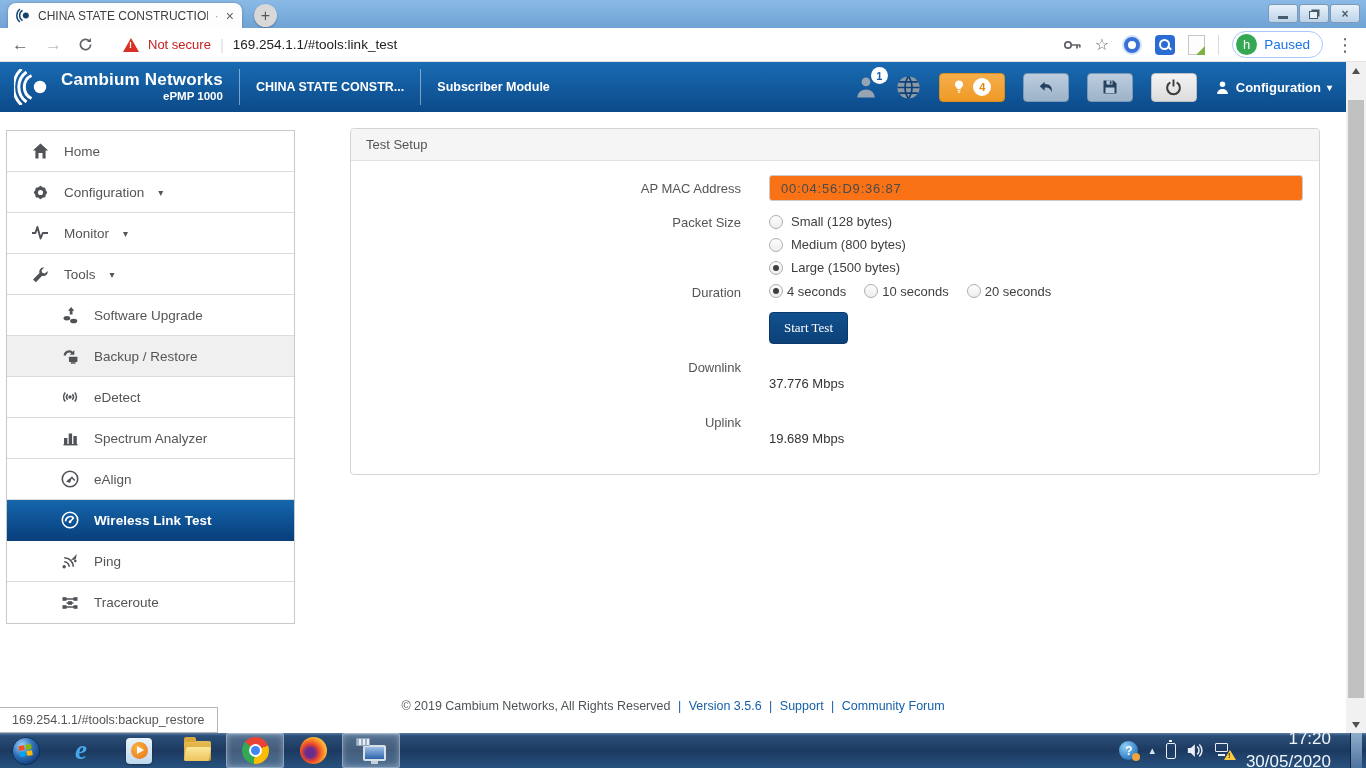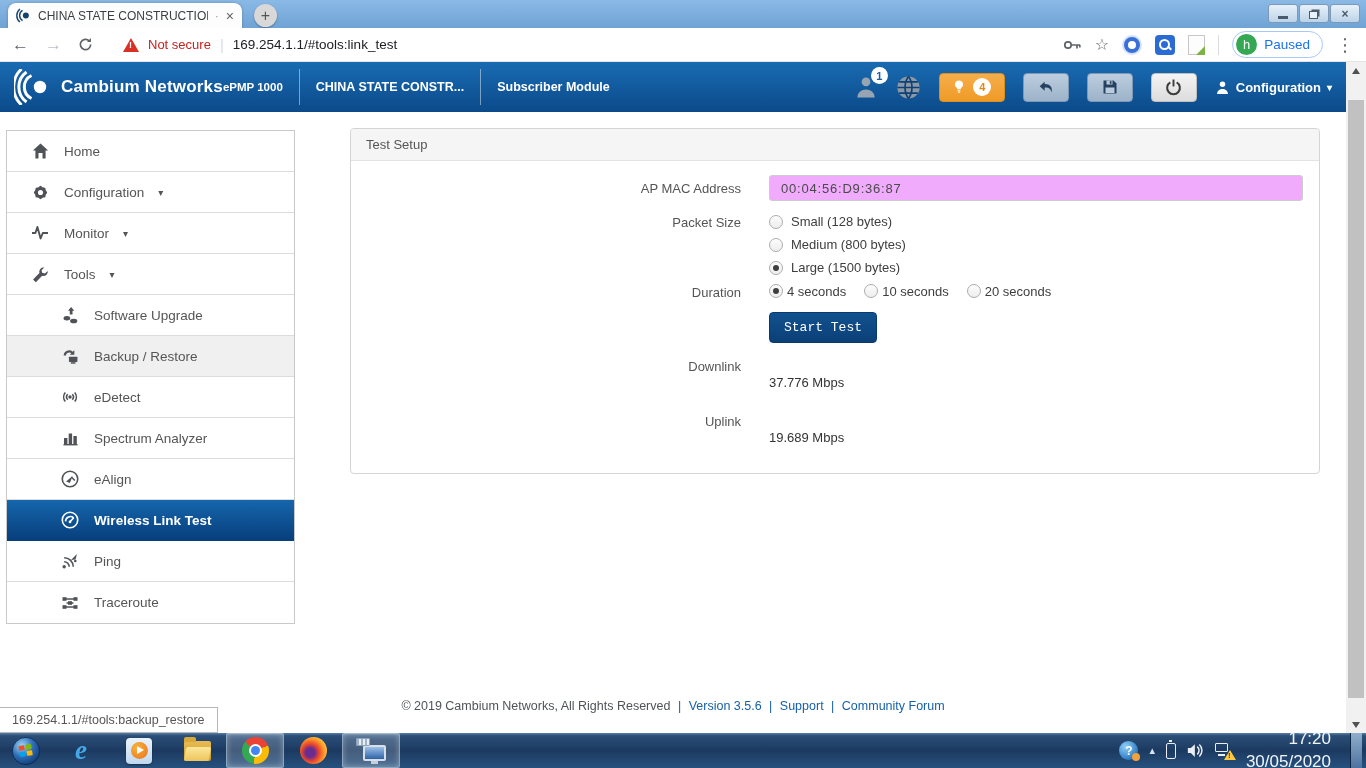--- a/index.html
+++ b/index.html
@@ -55,21 +55,21 @@
   .chrome-sep { width:1px; height:20px; background:#DADCE0; }
   .profile-pill { display:flex; align-items:center; gap:7px; border:1.5px solid #A8C7FA; border-radius:14px;
     padding:2px 12px 2px 3px; }
   .avatar { width:21px; height:21px; border-radius:50%; background:#34A853; color:#fff; font-size:13px;
     display:flex; align-items:center; justify-content:center; }
   .paused-label { color:#1A73E8; font-size:13.5px; }
   
   .navbar { position:absolute; left:0; top:62px; width:1346px; height:50px; color:#fff;
     background:linear-gradient(#1A6BB2,#0B4A8A); display:flex; align-items:center; padding:0 14px; }
   .brand-wrap { display:flex; align-items:center; gap:9px; }
-  .brand-text { display:flex; flex-direction:row; align-items:center; line-height:1.1; }
+  .brand-text { display:flex; flex-direction:column; align-items:flex-end; line-height:1.1; }
   .brand-name { font-size:17px; font-weight:bold; letter-spacing:.2px; }
   .brand-product { font-size:11.5px; font-weight:bold; }
   .nav-div { width:1px; height:36px; background:rgba(255,255,255,.45); margin:0 16px; }
   .device-name, .device-mode { font-size:12.5px; font-weight:bold; }
   .nav-right { margin-left:auto; display:flex; align-items:center; gap:18px; }
   .icon-badge-wrap { position:relative; }
   .badge { position:absolute; top:-8px; right:-10px; width:17px; height:17px; border-radius:50%;
     background:#fff; color:#1660A9; font-size:11px; font-weight:bold;
     display:flex; align-items:center; justify-content:center; }
   .notif-btn { width:66px; height:29px; border-radius:4px; background:linear-gradient(#F6AE4B,#EF9A26);
@@ -96,32 +96,32 @@
   .s-caret { font-size:10px; margin-left:1px; color:#555; }
   
   .panel { position:absolute; left:350px; top:128px; width:970px; background:#fff;
     border:1px solid #D4D4D4; border-radius:4px; }
   .panel-header { background:#F5F5F5; border-bottom:1px solid #E3E3E3; border-radius:4px 4px 0 0;
     padding:8px 15px; font-size:13px; color:#555; }
   .panel-body { padding:14px 0 28px; }
   .form-row { display:flex; align-items:flex-start; }
   .form-label { width:390px; flex:none; text-align:right; font-size:13px; color:#555; }
   .form-ctrl { margin-left:28px; font-size:13px; color:#3E3E3E; }
-  .mac-input { width:534px; height:26px; background:#f0abfc; border:1px solid #CCCCCC; border-radius:3px;
+  .mac-input { width:534px; height:26px; background:#f97316; border:1px solid #CCCCCC; border-radius:3px;
     padding:0 11px; font-family:"Liberation Sans",sans-serif; font-size:13px; color:#4A4A4A; letter-spacing:.8px; }
   .radio-line { display:flex; align-items:center; gap:8px; margin-bottom:8px; }
   .radio-line:last-child { margin-bottom:0; }
   .radio { width:14px; height:14px; border-radius:50%; border:1px solid #ADADAD;
     background:linear-gradient(#FDFDFD,#EDEDED); position:relative; flex:none; }
   .radio.checked::after { content:""; position:absolute; left:3px; top:3px; width:6px; height:6px;
     border-radius:50%; background:#3E3E3E; }
   .inline-radios { display:flex; align-items:flex-start; gap:4px; }
   .inline-gap { width:10px; }
   .start-btn { background:linear-gradient(#11518F,#0C4077); border:1px solid #0A3A6C; border-radius:4px;
-    color:#fff; font-size:13px; padding:7px 14px; cursor:pointer; font-family:Liberation Mono, monospace; }
+    color:#fff; font-size:13px; padding:7px 14px; cursor:pointer; font-family:Liberation Serif, serif; }
   .result-value { color:#333;margin-top:16px; }
   
   .app-footer { position:absolute; left:0; top:699px; width:1346px; text-align:center;
     font-size:12.5px; color:#4F5458; }
   .app-footer a { color:#1660A9; text-decoration:none; }
   .f-sep { color:#1660A9; margin:0 4px; }
   .status-tip { position:absolute; left:0; top:707px; height:26px; background:#fff;
     border:1px solid #B6B6B6; border-left:none; display:flex; align-items:center;
     padding:0 12px; font-size:12.5px; color:#555; }
   

